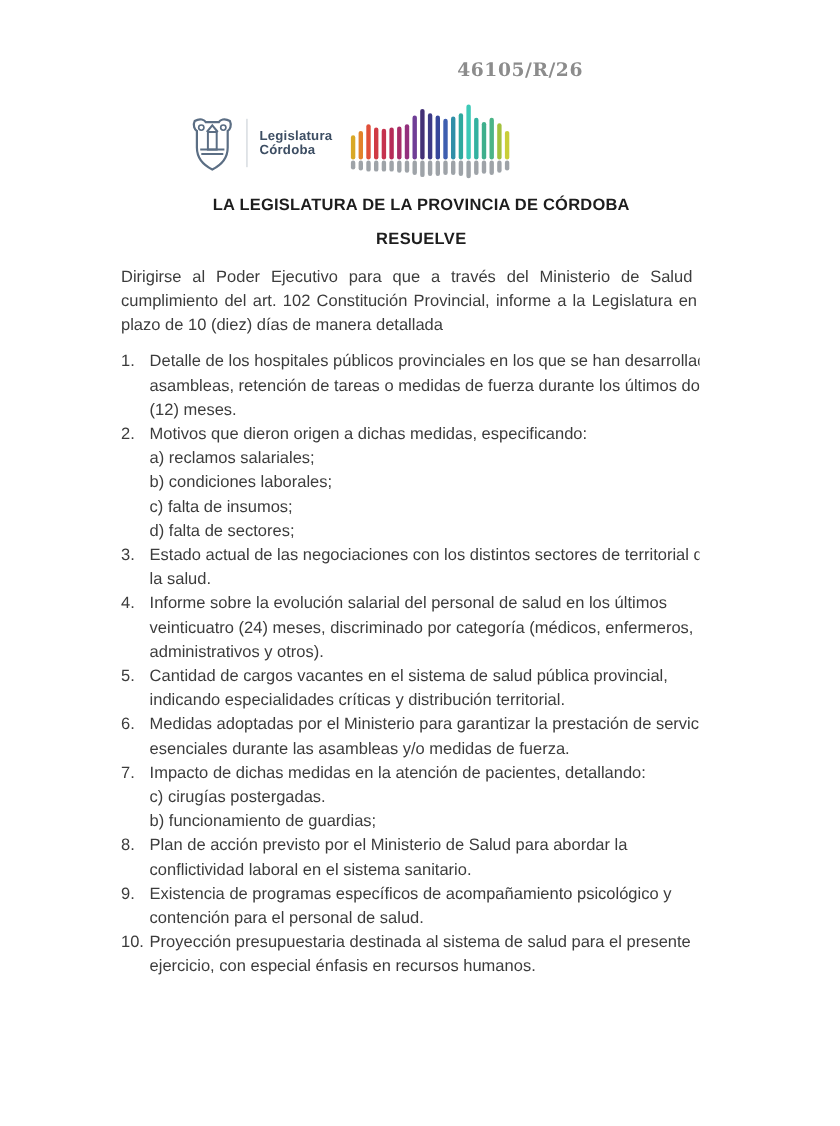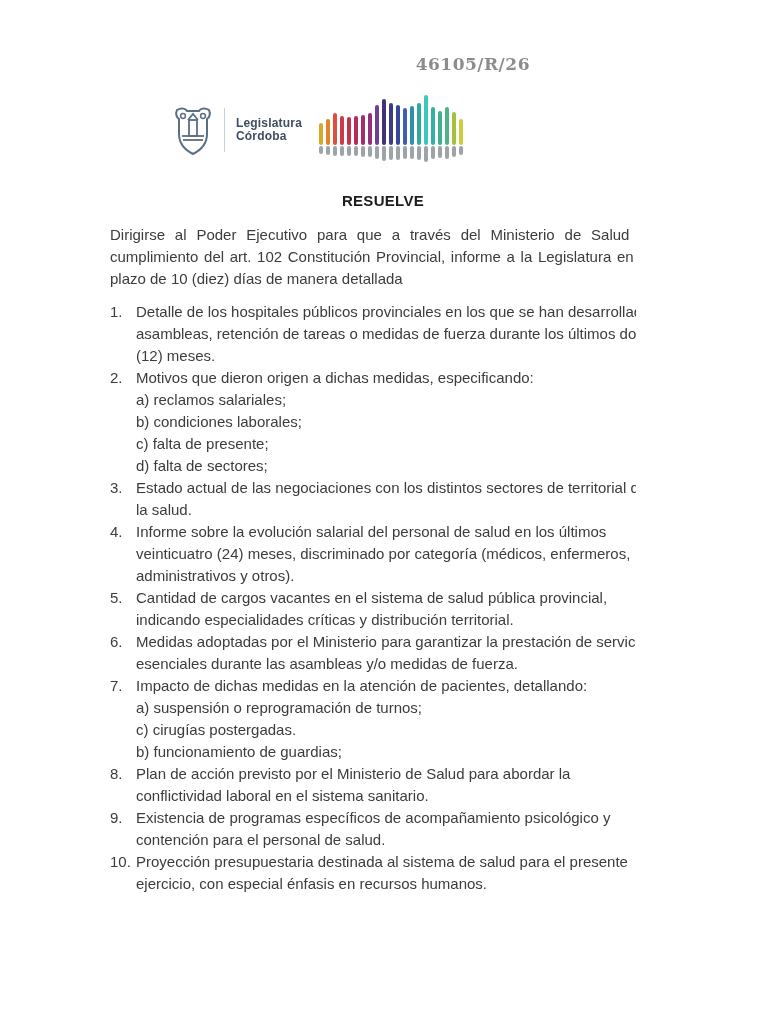--- a/index.html
+++ b/index.html
@@ -163,37 +163,38 @@
           <div class="foot" style="height: 11px; background: rgb(158, 163, 168);"></div>
         </div>
         <div class="bar" style="margin-top: 24px;">
           <div class="seg" style="height: 26px; background: rgb(201, 206, 57);"></div>
           <div class="foot" style="height: 9px; background: rgb(158, 163, 168);"></div>
         </div>
       </div>
   </div>
 
   <div class="content">
+    <h1 class="doc-title">LA LEGISLATURA DE LA PROVINCIA DE CÓRDOBA</h1>
     <h2 class="doc-subtitle">RESUELVE</h2>
     <p class="intro">Dirigirse al Poder Ejecutivo para que a través del Ministerio de Salud en cumplimiento del art. 102 Constitución Provincial, informe a la Legislatura en un plazo de 10 (diez) días de manera detallada</p>
     <ol class="items" id="items-list">
   <li class="item">
     <span class="num">1.</span>
     <div class="body">
       <div class="text">Detalle de los hospitales públicos provinciales en los que se han desarrollado asambleas, retención de tareas o medidas de fuerza durante los últimos doce (12) meses.</div>
     </div>
   </li>
 
   <li class="item">
     <span class="num">2.</span>
     <div class="body">
       <div class="text">Motivos que dieron origen a dichas medidas, especificando:</div>
     <div class="subitem">a) reclamos salariales;</div>
             <div class="subitem">b) condiciones laborales;</div>
-            <div class="subitem">c) falta de presente;</div>
+            <div class="subitem">c) falta de insumos;</div>
             <div class="subitem">d) falta de sectores;</div>
           </div>
   </li>
 
   <li class="item">
     <span class="num">3.</span>
     <div class="body">
       <div class="text">Estado actual de las negociaciones con los distintos sectores de territorial de la salud.</div>
     </div>
   </li>
@@ -216,21 +217,20 @@
     <span class="num">6.</span>
     <div class="body">
       <div class="text">Medidas adoptadas por el Ministerio para garantizar la prestación de servicios esenciales durante las asambleas y/o medidas de fuerza.</div>
     </div>
   </li>
 
   <li class="item">
     <span class="num">7.</span>
     <div class="body">
       <div class="text">Impacto de dichas medidas en la atención de pacientes, detallando:</div>
-    <div class="subitem">a) suspensión o reprogramación de turnos;</div>
             <div class="subitem">c) cirugías postergadas.</div>
             <div class="subitem">b) funcionamiento de guardias;</div>
           </div>
   </li>
 
   <li class="item">
     <span class="num">8.</span>
     <div class="body">
       <div class="text">Plan de acción previsto por el Ministerio de Salud para abordar la conflictividad laboral en el sistema sanitario.</div>
     </div>

